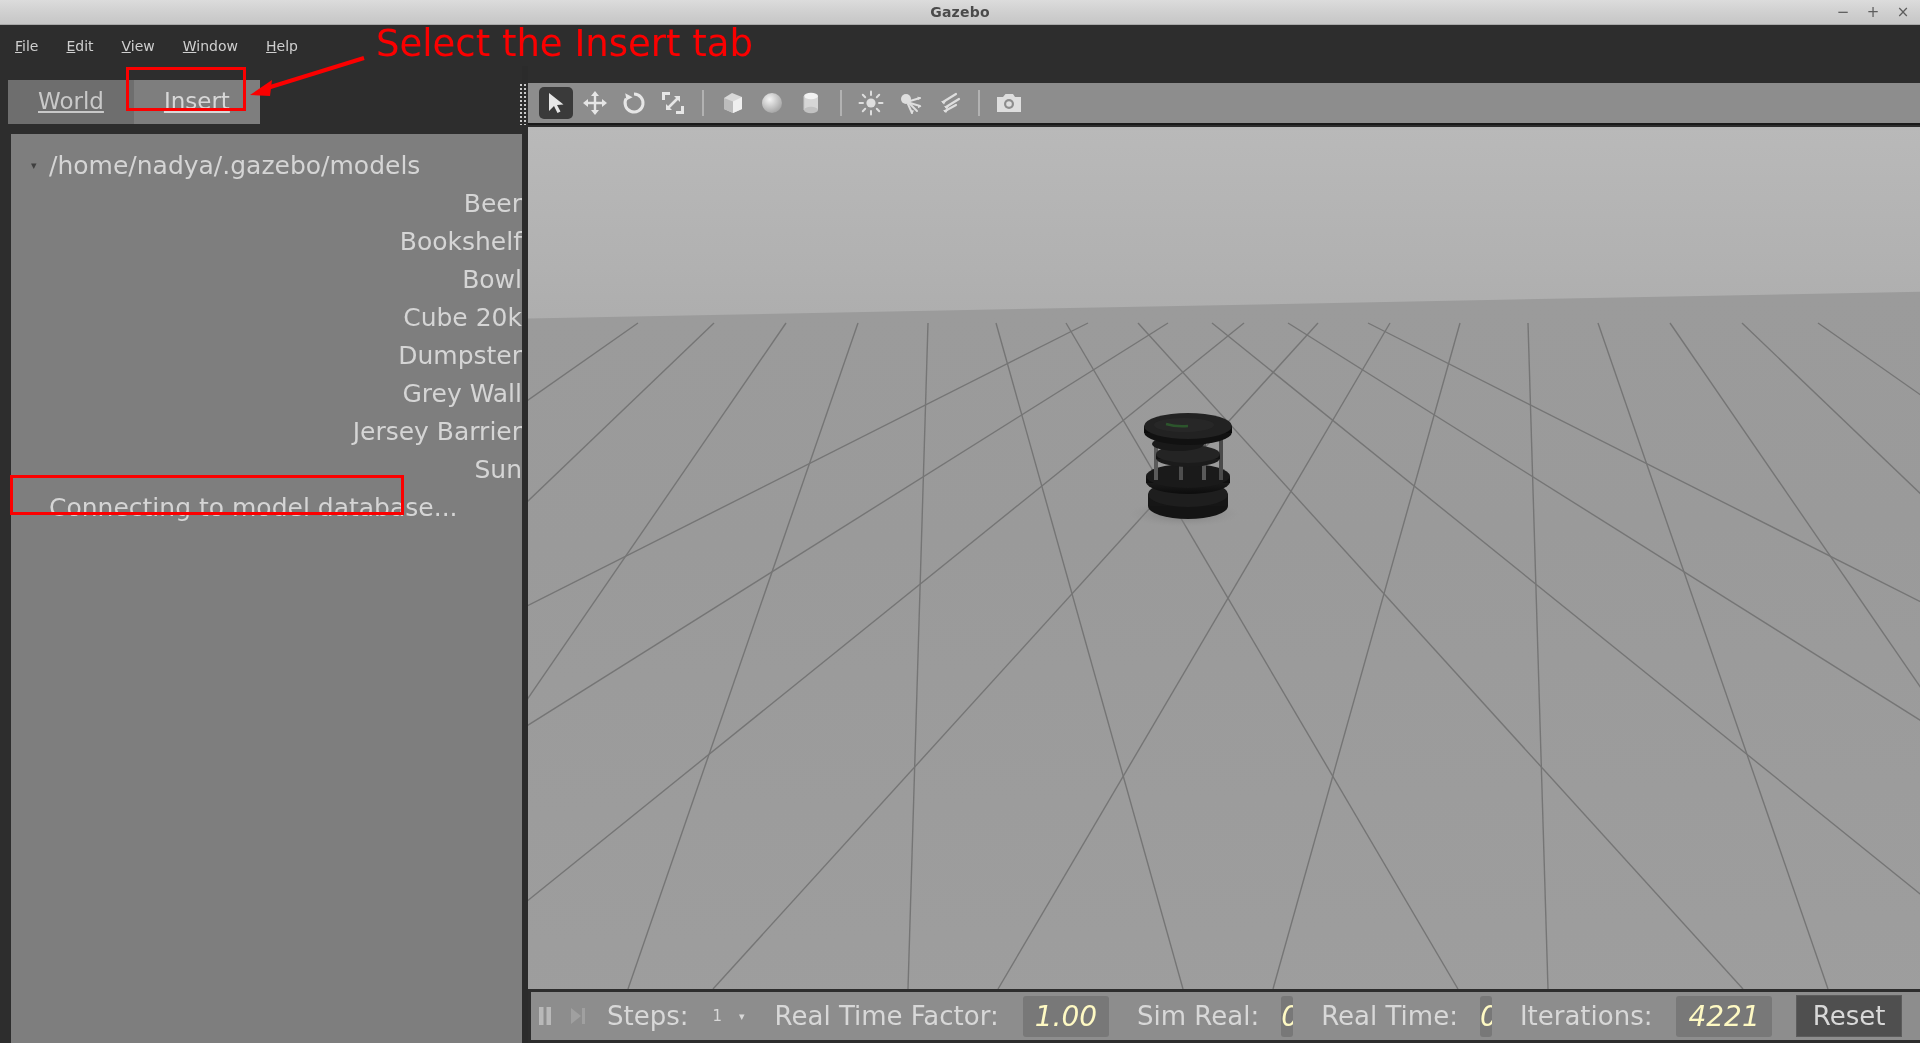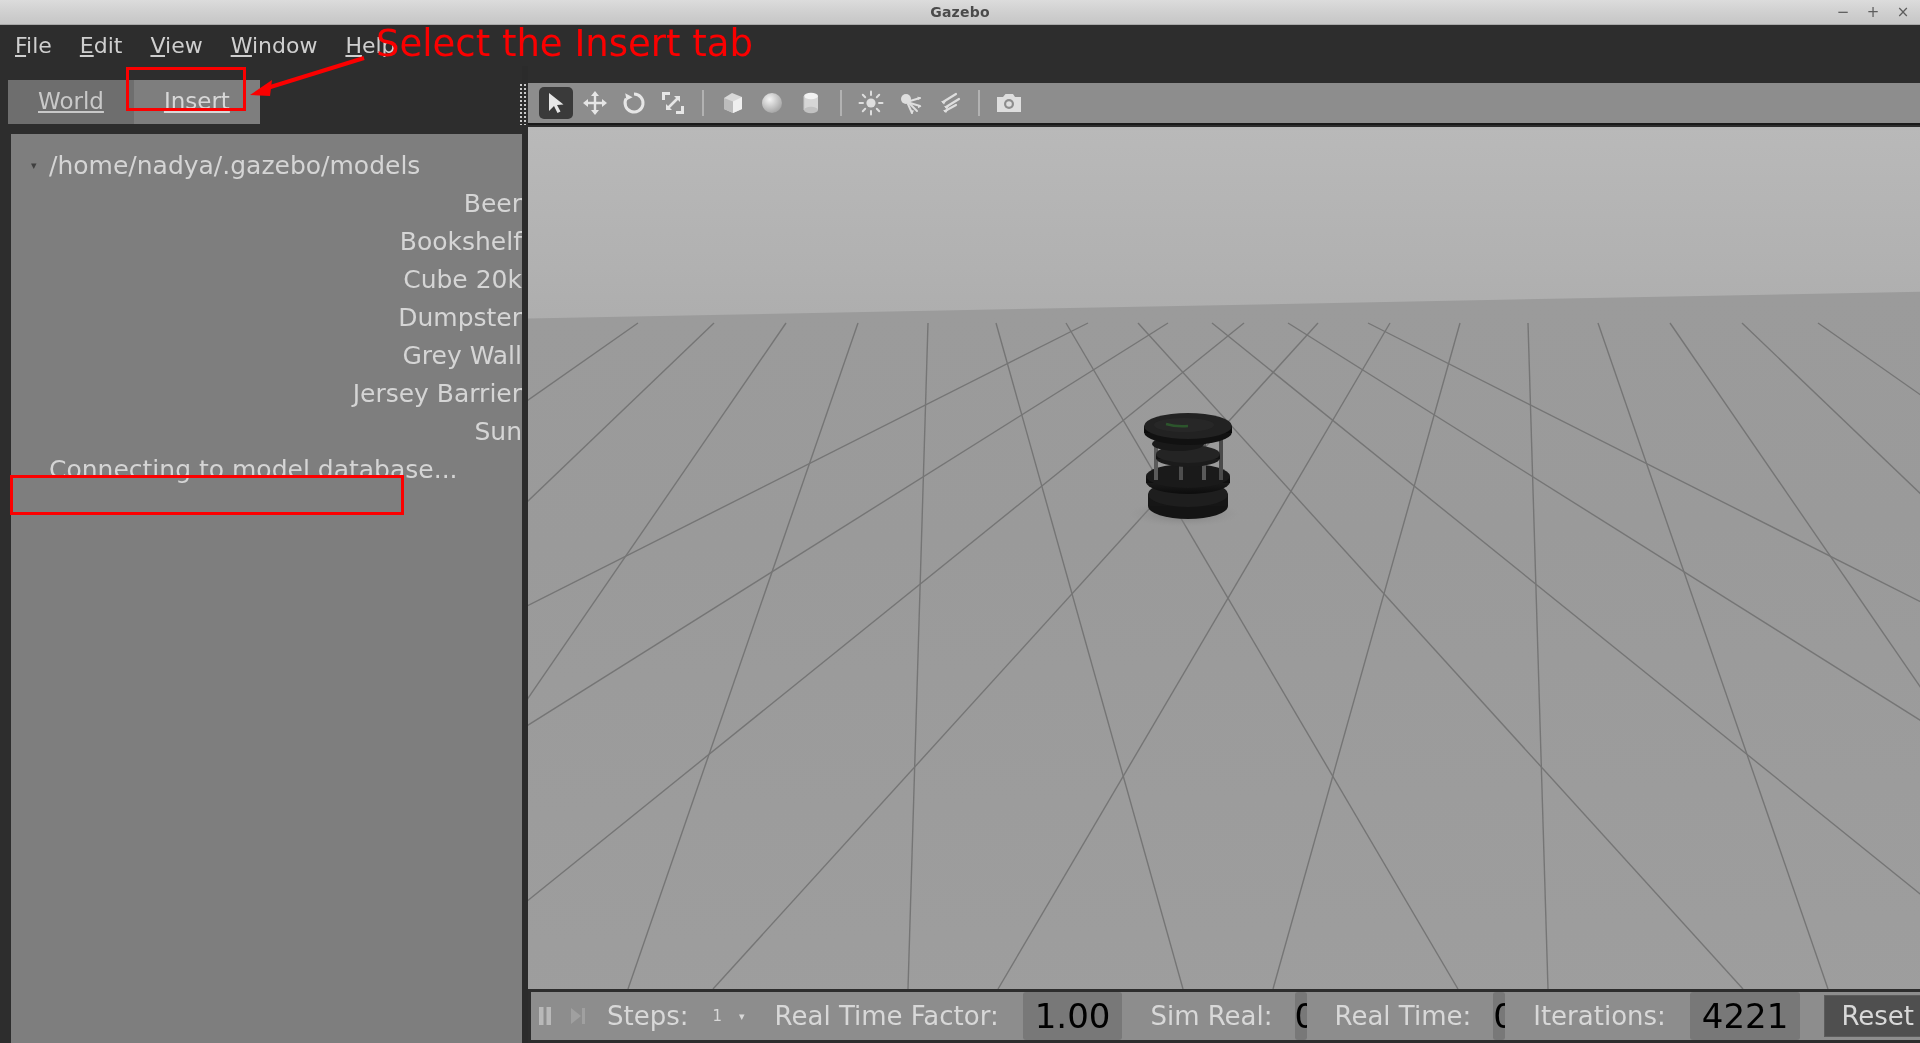--- a/index.html
+++ b/index.html
@@ -34,21 +34,21 @@
     width: 14px; text-align: center; cursor: default;
   }
 
   
   .menubar {
     position: absolute; left: 0; top: 25px; width: 1920px; height: 41px;
     background: #2d2d2d;
     display: flex; align-items: center; padding-left: 12px; gap: 22px;
   }
   .menu-item {
-    font-size: 22px; color: #cfcfcf; cursor: default;
+    font-size: 14px; color: #cfcfcf; cursor: default;
     padding: 1px 3px;
   }
   .menu-item .mn { text-decoration: underline; }
 
   
   .left-panel {
     position: absolute; left: 0; top: 66px; width: 522px; height: 977px;
     background: #2d2d2d;
   }
   .tabs {
@@ -144,23 +144,24 @@
   .sb-btn {
     width: 40px; height: 46px; display: flex;
     align-items: center; justify-content: center;
     cursor: default;
   }
   .sb-label {
     font-size: 26px; color: #d8d8d8; white-space: nowrap;
     margin: 0 8px 0 4px;
   }
   .sb-field {
-    background: #787878; color: #000000; font-size: 34px;
+    background: #787878; color: #fef9c3; font-size: 28px;
     padding: 4px 12px; border-radius: 3px; white-space: nowrap;
     margin-right: 8px;
+    font-style: italic;
   }
   .sb-field.clipped { padding-left: 0; margin-left: -2px; overflow: hidden; }
   .steps-val {
     font-size: 15px; color: #d8d8d8; margin-right: 1px;
   }
   .steps-caret {
     font-size: 11px; color: #d8d8d8; margin-right: 10px;
   }
   .reset-btn {
     background: #4f4f4f; color: #d8d8d8; font-size: 26px;
@@ -228,20 +229,23 @@
         <div class="tree-row root">
           <span class="twisty">▾</span>
           <span>/home/nadya/.gazebo/models</span>
         </div>
 
       <div class="tree-row child">
             <span>Beer</span>
           </div>
           <div class="tree-row child">
             <span>Bookshelf</span>
+          </div>
+          <div class="tree-row child">
+            <span>Bowl</span>
           </div>
           <div class="tree-row child">
             <span>Cube 20k</span>
           </div>
           <div class="tree-row child">
             <span>Dumpster</span>
           </div>
           <div class="tree-row child">
             <span>Grey Wall</span>
           </div>

